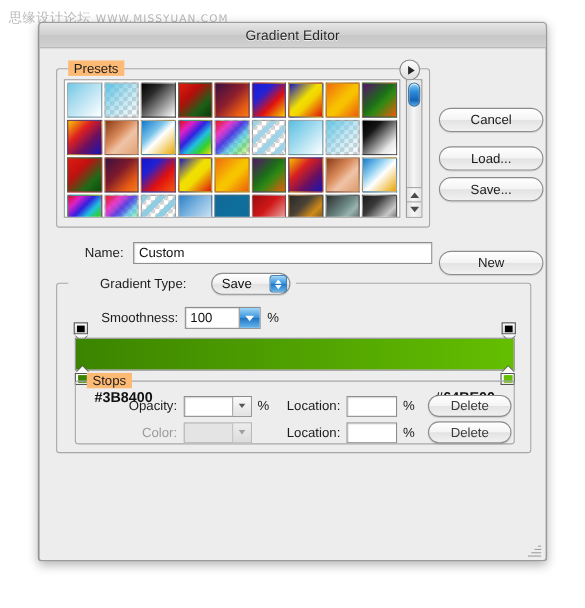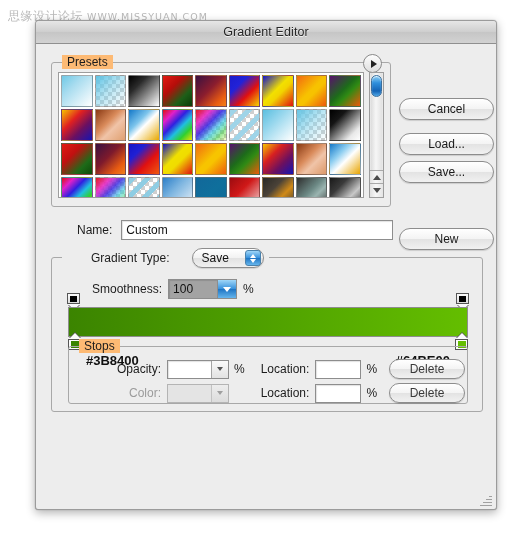--- a/index.html
+++ b/index.html
@@ -184,21 +184,21 @@
     gap: 1px; box-sizing: border-box;
   }
   .stepper .tri.up { border-bottom-color: #ffffff; border-left-width:3px; border-right-width:3px; border-bottom-width:4px; }
   .stepper .tri.down { border-top-color: #ffffff; border-left-width:3px; border-right-width:3px; border-top-width:4px; }
 
   #smooth-row { left: 16px; top: 21px; }
   .combo {
     display: inline-flex; align-items: stretch;
     height: 20px;
     border: 1px solid #8d8d8d;
-    background: #a3a3a3;
+    background: #ffffff;
     box-shadow: inset 1px 1px 1px rgba(0,0,0,0.12);
     box-sizing: border-box;
     margin-left: 6px;
   }
   .combo .combo-val {
     width: 44px; font-size: 12px; color: #111;
     display: flex; align-items: center; padding-left: 4px;
   }
   .combo .combo-arrow {
     width: 18px;

